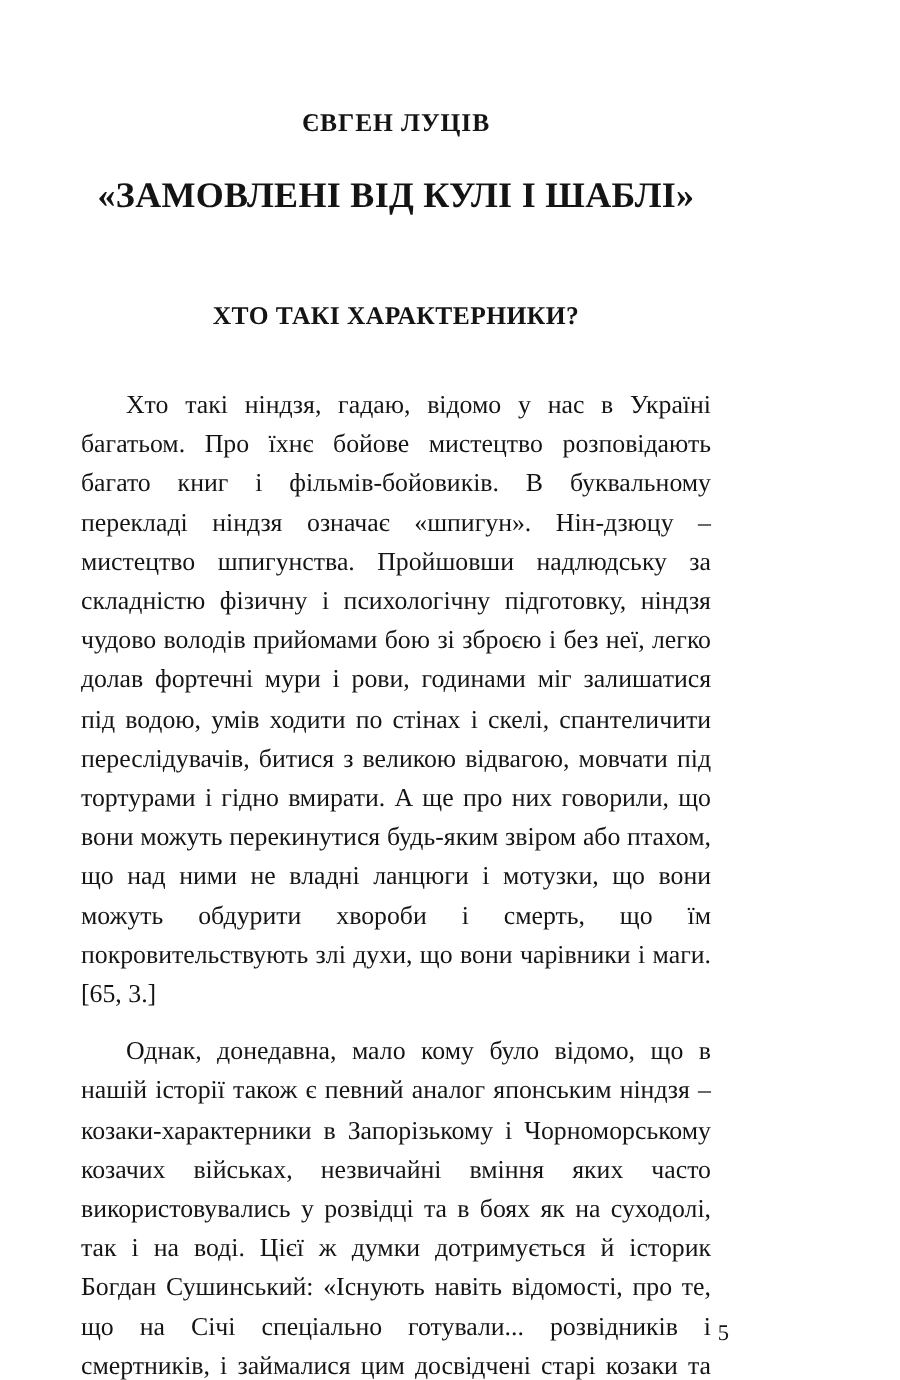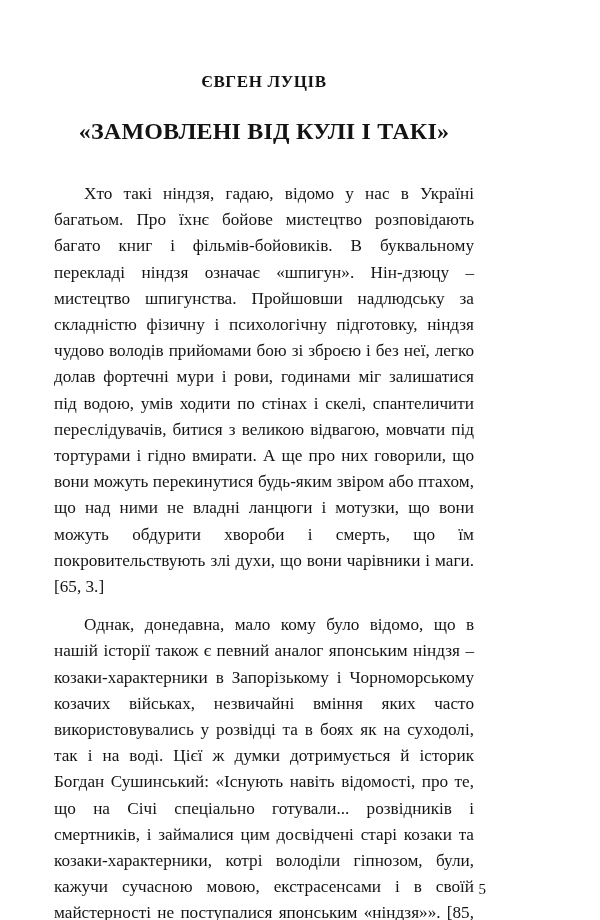--- a/index.html
+++ b/index.html
@@ -62,22 +62,23 @@
     color: #141414;
   }
 </style>
 </head>
 <body>
 
 <div class="page">
 
   <div class="author">ЄВГЕН ЛУЦІВ</div>
 
-  <h1 class="book-title">«ЗАМОВЛЕНІ ВІД КУЛІ І ТАКІ»</h1>
+  <h1 class="book-title">«ЗАМОВЛЕНІ ВІД КУЛІ І ШАБЛІ»</h1>
 
+  <h2 class="section-title">ХТО ТАКІ ХАРАКТЕРНИКИ?</h2>
 
   <div class="body-text">
     <p>Хто такі ніндзя, гадаю, відомо у нас в Україні багатьом. Про їхнє бойове мистецтво розповідають багато книг і фільмів-бойовиків. В буквальному перекладі ніндзя означає «шпигун». Нін-дзюцу – мистецтво шпигунства. Пройшовши надлюдську за складністю фізичну і психологічну підготовку, ніндзя чудово володів прийомами бою зі зброєю і без неї, легко долав фортечні мури і рови, годинами міг залишатися під водою, умів ходити по стінах і скелі, спантеличити переслідувачів, битися з великою відвагою, мовчати під тортурами і гідно вмирати. А ще про них говорили, що вони можуть перекинутися будь-яким звіром або птахом, що над ними не владні ланцюги і мотузки, що вони можуть обдурити хвороби і смерть, що їм покровительствують злі духи, що вони чарівники і маги. [65, 3.]</p>
     <p>Однак, донедавна, мало кому було відомо, що в нашій історії також є певний аналог японським ніндзя – козаки-характерники в Запорізькому і Чорноморському козачих військах, незвичайні вміння яких часто використовувались у розвідці та в боях як на суходолі, так і на воді. Цієї ж думки дотримується й історик Богдан Сушинський: «Існують навіть відомості, про те, що на Січі спеціально готували... розвідників і смертників, і займалися цим досвідчені старі козаки та козаки-характерники, котрі володіли гіпнозом, були, кажучи сучасною мовою, екстрасенсами і в своїй майстерності не поступалися японським «ніндзя»». [85, 218.]. Стрільців-розвідників у козацькому війську називали пластунами. На Запорізькій Січі вони навіть творили навіть окремий Пластунівський курінь. Його чисельність в різні роки була різною, наприклад, в 1755 р. – 441 козак, 1759 – 541, 1769 – 269, а в Чорноморському козачому війську в 1841 р. – 856. [74, 61.] У народній уяві кожен січовик був характерником, себто чарівником, і цим</p>
   </div>
 
   <div class="page-number">5</div>
 
 </div>
 

